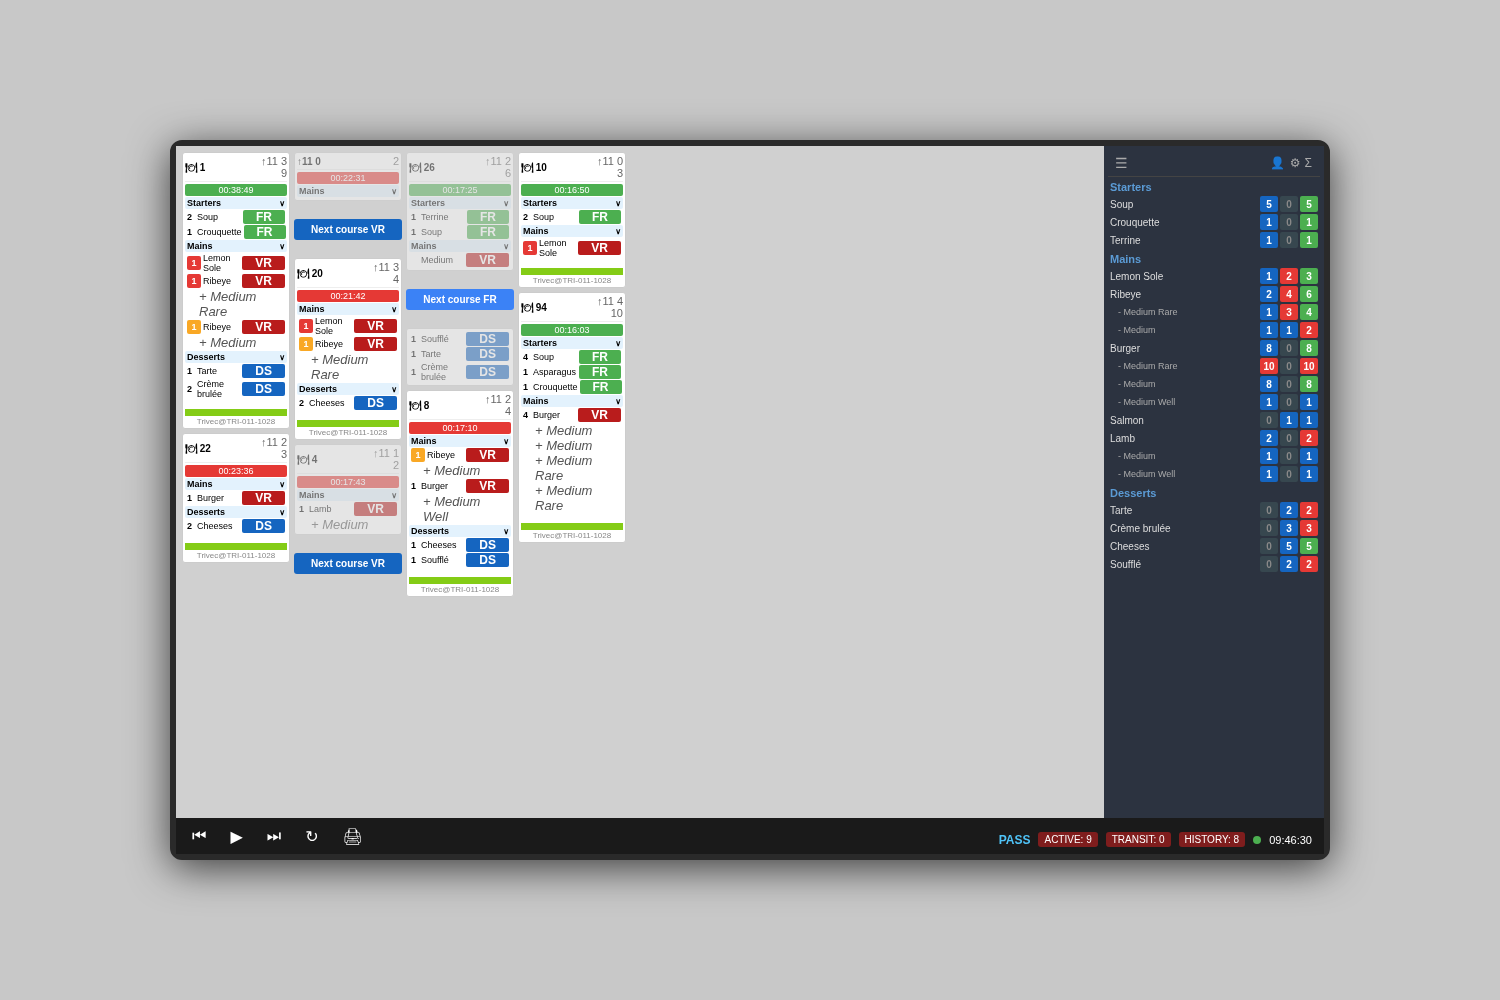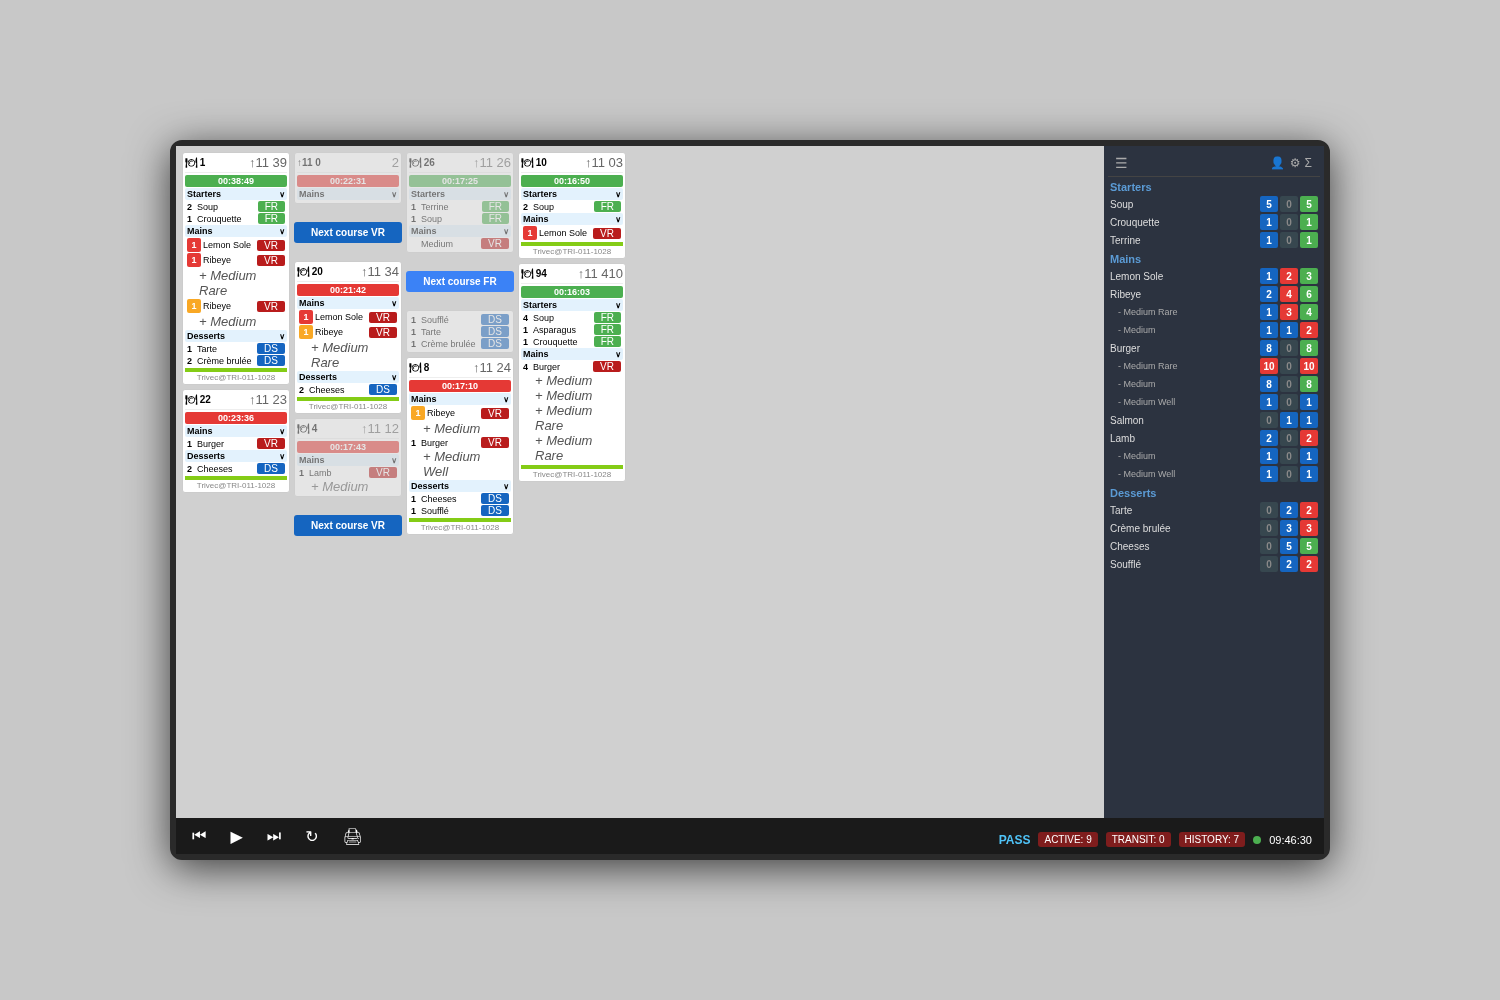--- a/index.html
+++ b/index.html
@@ -92,31 +92,31 @@
     }
     .ticket-table {
       display: flex;
       align-items: center;
       gap: 2px;
       font-size: 10px;
       font-weight: bold;
     }
     .ticket-meta {
       display: flex;
-      flex-direction: row;
+      flex-direction: column;
       align-items: flex-end;
-      font-size: 13px;
+      font-size: 11px;
       color: #666;
     }
     .ticket-timer {
       font-size: 9px;
       padding: 1px 3px;
       border-radius: 2px;
       color: #fff;
-      font-weight: bold;
+      font-weight: normal;
       margin: 1px 0;
       text-align: center;
     }
     .timer-green { background: #4caf50; }
     .timer-red { background: #e53935; }
     .section-title {
       background: #e3f2fd;
       font-weight: bold;
       font-size: 9px;
       padding: 1px 2px;
@@ -135,25 +135,25 @@
       margin: 1px 0;
       font-size: 9px;
       gap: 2px;
     }
     .item-row .qty {
       font-weight: bold;
       min-width: 8px;
     }
     .item-row .name { flex: 1; }
     .tag {
-      padding: 0 7px;
+      padding: 0 13px;
       border-radius: 2px;
       color: #fff;
-      font-size: 10px;
-      font-weight: normal;
+      font-size: 12px;
+      font-weight: bold;
     }
     .tag-fr { background: #4caf50; }
     .tag-vr { background: #b91c1c; }
     .tag-ds { background: #1565c0; }
     .badge-num {
       display: inline-flex;
       align-items: center;
       justify-content: center;
       width: 14px;
       height: 14px;
@@ -179,23 +179,23 @@
       font-size: 10px;
       font-weight: bold;
       margin: 14px 0;
       cursor: pointer;
     }
     .next-course-btn.green { background: #3b82f6; }
     .ticket-footer {
       font-size: 8px;
       color: #888;
       text-align: center;
-      border-top: 4px solid #84cc16;
+      border-top: 7px solid #84cc16;
       padding-top: 1px;
-      margin-top: 2px;
+      margin-top: 10px;
     }
     .dimmed { opacity: 0.45; }
     
     .summary-menu-icon {
       font-size: 14px;
       padding: 3px;
       cursor: pointer;
       color: #aaa;
     }
     .summary-section-title {
@@ -788,19 +788,19 @@
     <div class="bottom-bar">
       <span class="bottom-btn">⏮</span>
       <span class="bottom-btn">▶</span>
       <span class="bottom-btn">⏭</span>
       <span class="bottom-btn">↻</span>
       <span class="bottom-btn">🖨</span>
       <div class="bottom-status">
         <span class="pass-label">PASS</span>
         <span class="status-badge">ACTIVE: 9</span>
         <span class="status-badge">TRANSIT: 0</span>
-        <span class="status-badge">HISTORY: 7</span>
+        <span class="status-badge">HISTORY: 8</span>
         <span class="green-dot"></span>
         <span>09:46:30</span>
       </div>
     </div>
   </div>
 </div>
 
 </body></html>

